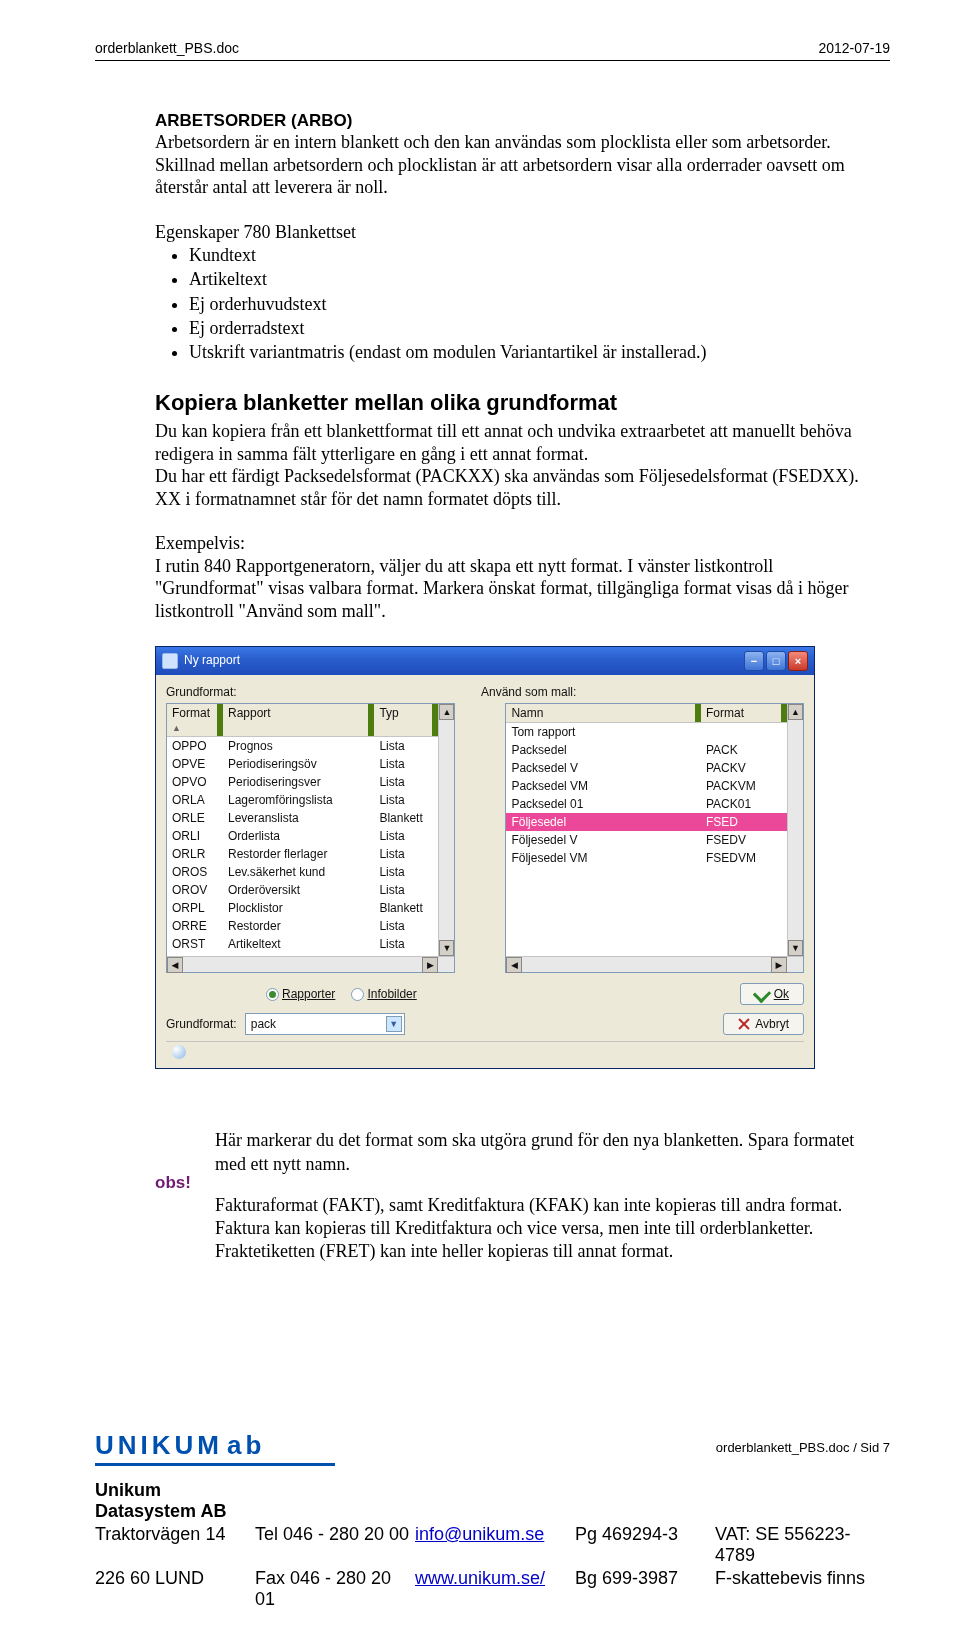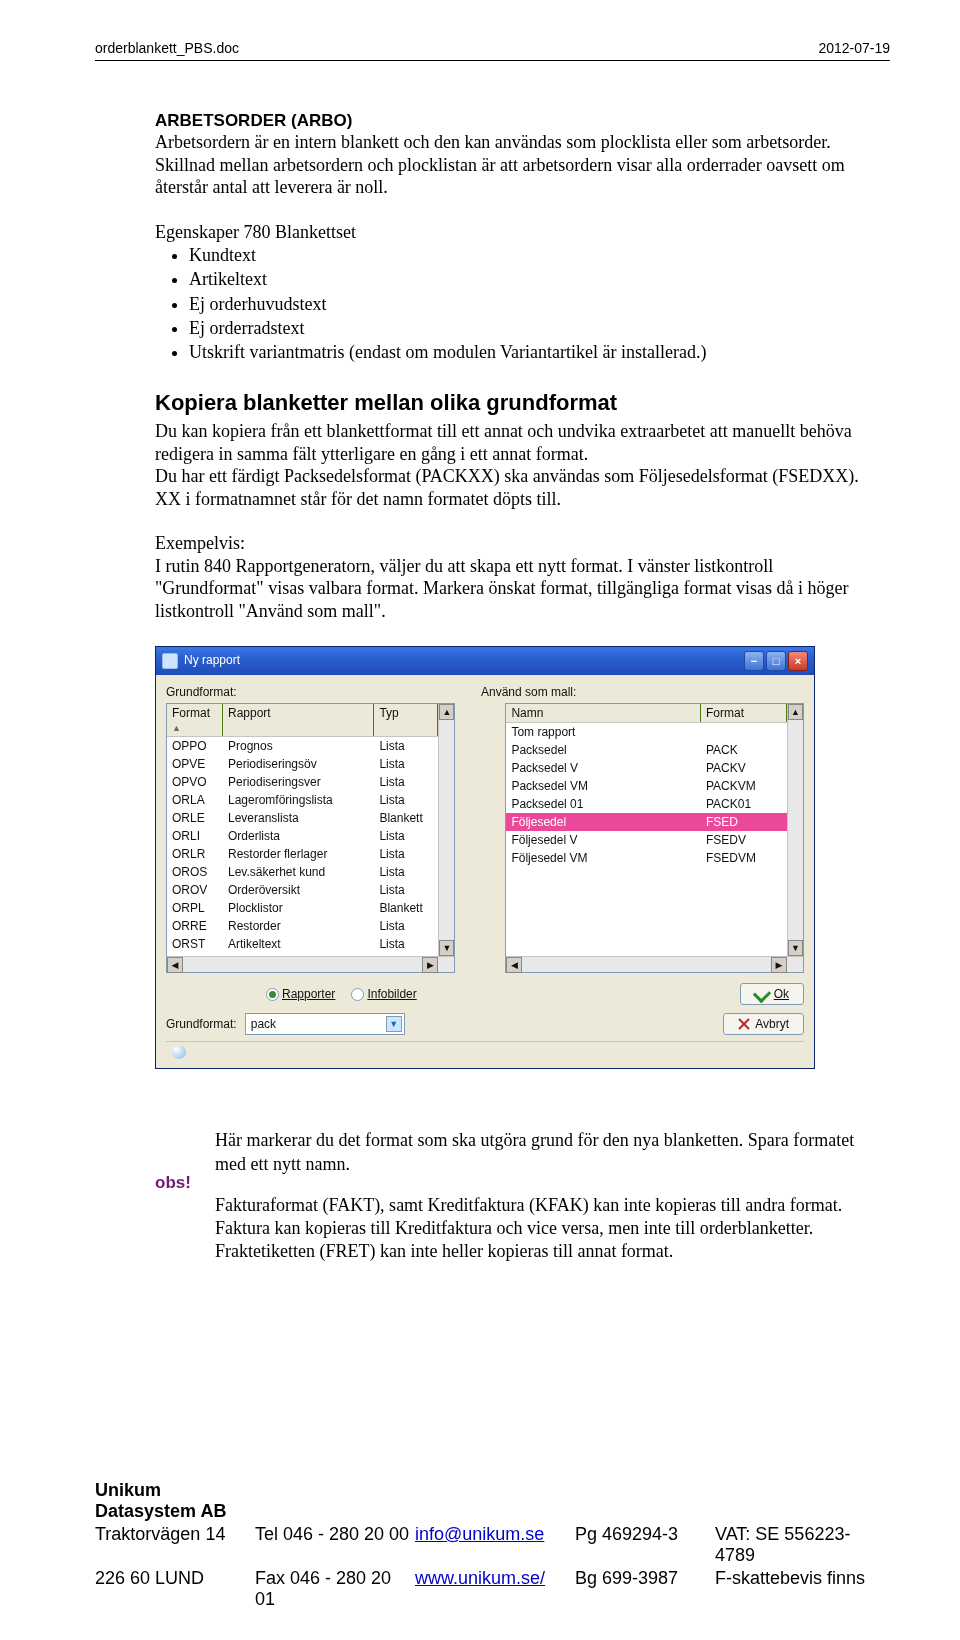--- a/index.html
+++ b/index.html
@@ -120,21 +120,21 @@
     display:inline-flex;align-items:center;justify-content:center;font-size:9px;
     position:absolute;top:0;
   }
   .listbox .scrollbar-h .left{left:0;} .listbox .scrollbar-h .right{right:16px;}
   .lb-left { width: 315px; }
   .lb-right { width: 325px; margin-left: 40px; }
   .lb-head {
     display:flex; background:#ece9d8; border-bottom:1px solid #c4c4c4;
     font-size:12px;
   }
-  .lb-head div { padding:2px 5px; border-right:1px solid #4d7c0f;}
+  .lb-head div { padding:2px 5px; border-right:6px solid #4d7c0f;}
   .lb-head .sort::after { content:" ▲"; font-size:9px; color:#666;}
   .lb-row { display:flex; padding:1px 0; font-size:12px; }
   .lb-row div { padding:1px 5px; white-space:nowrap; overflow:hidden; }
   .lb-row.sel { background:#ec4899; color:#fff; }
   .c1l{width:56px;} .c2l{flex:1;} .c3l{width:64px;}
   .c1r{flex:1;} .c2r{width:86px;}
 
   .mid-row {
     display:flex; align-items:center; justify-content:space-between; margin-top:10px;
   }
@@ -423,20 +423,28 @@
       <div class="obs-label">obs!</div>
       <div class="obs-text">
         <p>Här markerar du det format som ska utgöra grund för den nya blanketten. Spara formatet med ett nytt namn.</p>
         <p>Fakturaformat (FAKT), samt Kreditfaktura (KFAK) kan inte kopieras till andra format. Faktura kan kopieras till Kreditfaktura och vice versa, men inte till orderblanketter. Fraktetiketten (FRET) kan inte heller kopieras till annat format.</p>
       </div>
     </div>
   </div>
 </div>
 
 <div class="footer">
+  <div style="display:flex;justify-content:space-between;align-items:flex-end;">
+    <div>
+      <span class="logo">UNIKUM</span>
+      <span class="logo ab">ab</span>
+      <div class="logo-underline"></div>
+    </div>
+    <div class="footer-right">orderblankett_PBS.doc / Sid 7</div>
+  </div>
   <div class="footer-grid">
     <div class="bold">Unikum Datasystem AB</div>
     <div></div>
       <div></div>
       <div></div>
       <div></div>
     <div>Traktorvägen 14</div>
     <div>Tel  046 - 280 20 00</div>
     <div><a>info@unikum.se</a></div>
     <div>Pg  469294-3</div>

